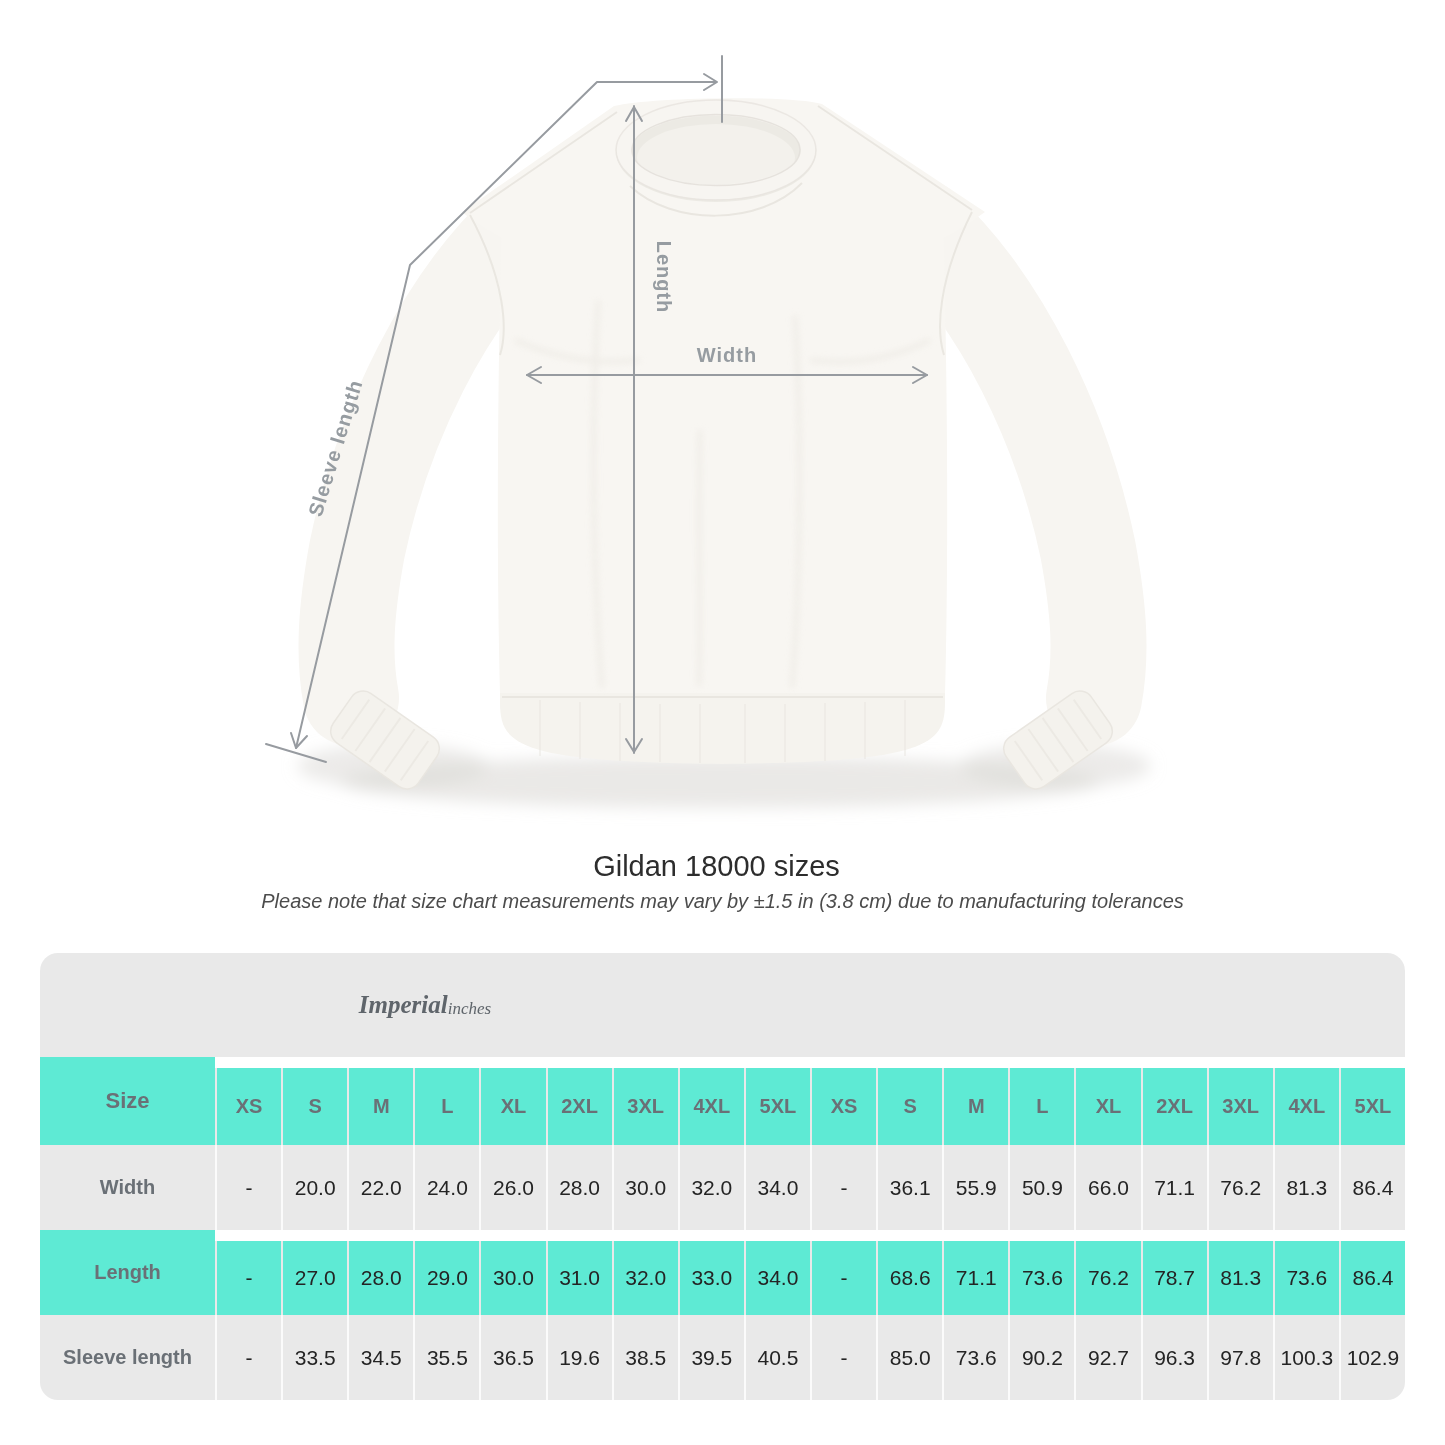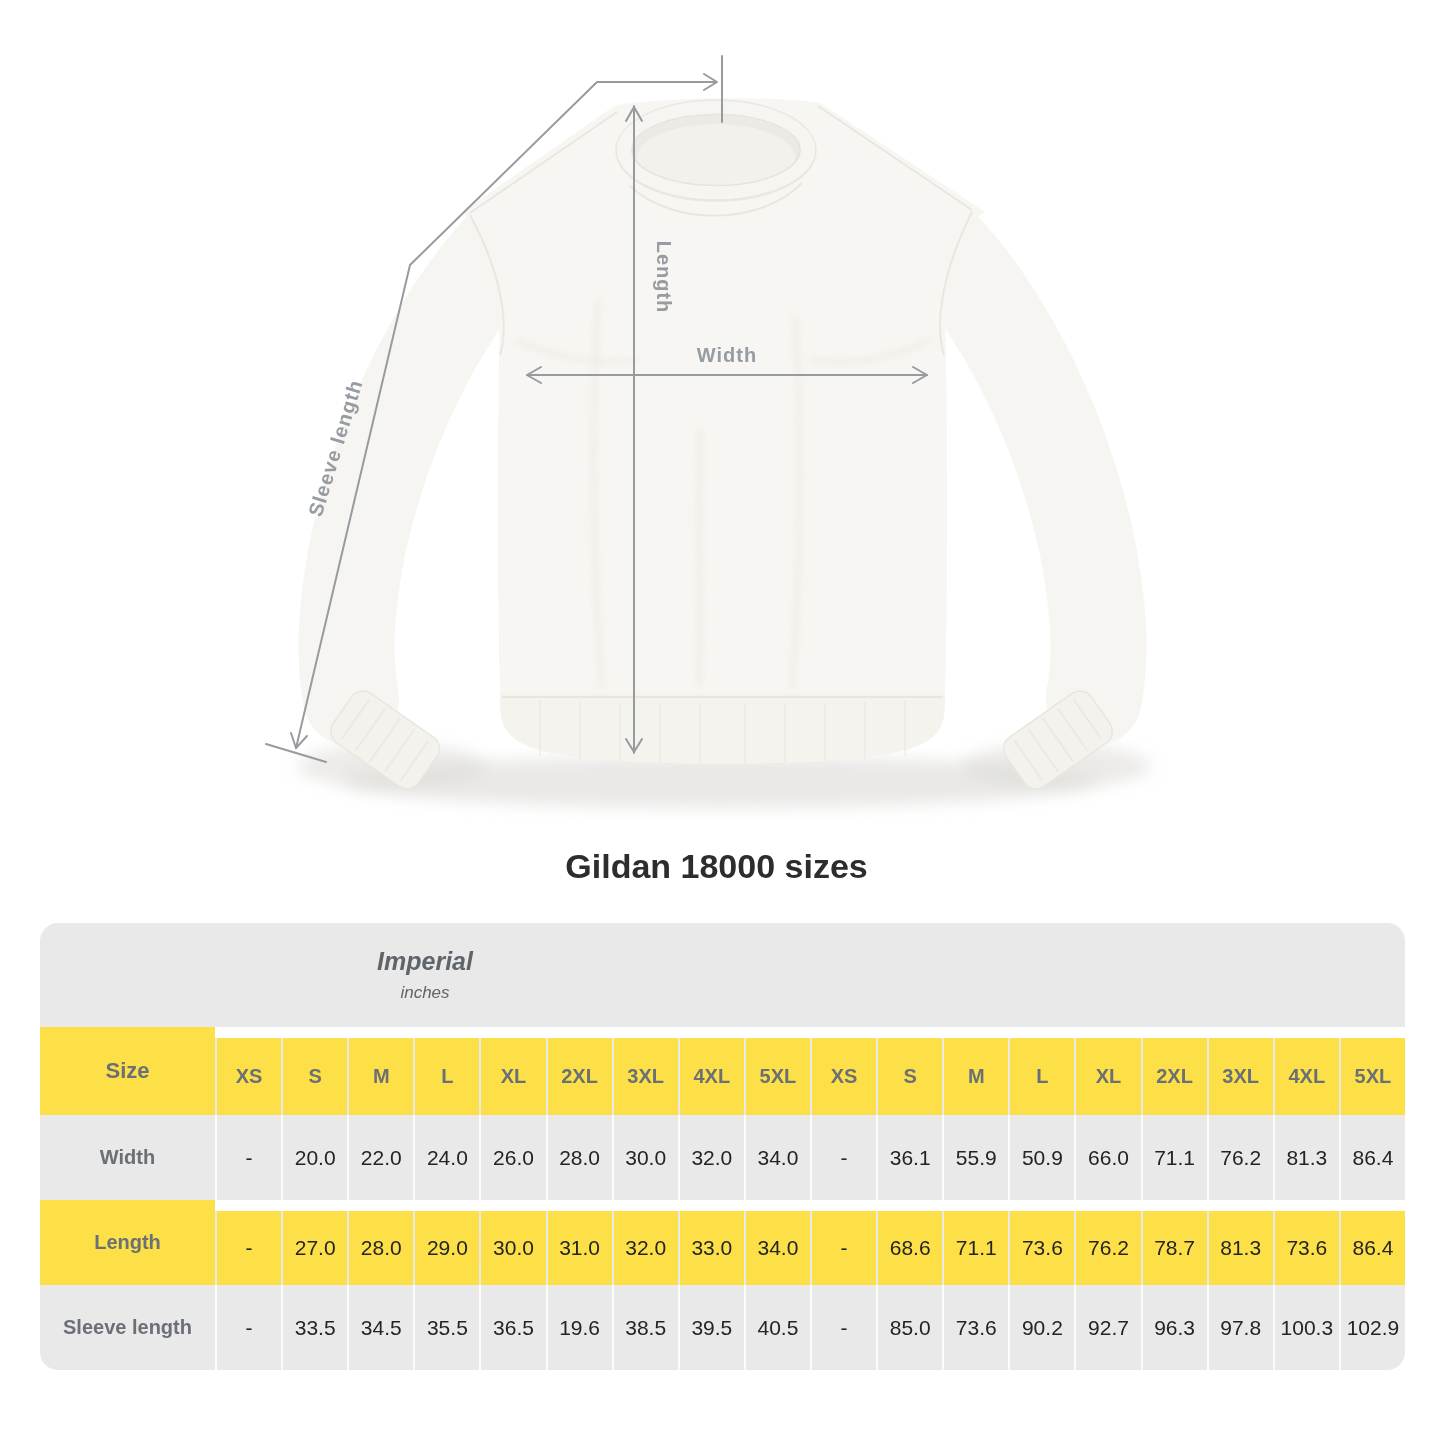--- a/index.html
+++ b/index.html
@@ -3,48 +3,48 @@
 <meta charset="utf-8">
 <style>
   html,body{margin:0;padding:0;background:#ffffff;}
   .stage{
     width:1445px;height:1445px;margin:0 auto;position:relative;
     font-family:"Liberation Sans", sans-serif;background:#ffffff;overflow:hidden;
   }
   .diagram{width:1445px;height:845px;position:relative;}
   .page-title{
     margin:2px 12px 0 0;text-align:center;
-    font-size:34px;font-weight:bold;color:var(--title_text,#2d2d2d);
+    font-size:29px;font-weight:normal;color:var(--title_text,#2d2d2d);
     line-height:38px;
   }
   .subtitle{
     margin:2px 0 0 0;text-align:center;font-style:italic;
     font-size:20px;color:var(--subtitle_text,#4c4c4c);line-height:28px;
   }
   .size-table{margin:38px 40px 0 40px;}
   .band{
     display:grid;grid-template-columns:175px repeat(18,1fr);
     height:104px;background:var(--band_bg,#e9e9e9);
     border-radius:18px 18px 0 0;
   }
-  .band-half{display:flex;flex-direction:column;align-items:center;justify-content:center;}
+  .band-half{display:flex;flex-direction:row;align-items:center;justify-content:center;font-family:Liberation Serif, serif;}
   .band-left{grid-column:1/11;}
   .band-right{grid-column:11/20;}
   .band-title{font-size:25px;font-weight:bold;font-style:italic;color:var(--header_text,#5f656b);}
   .band-unit{font-size:17px;font-style:italic;color:var(--header_text,#5f656b);margin-top:7px;}
   .grid{
     display:grid;grid-template-columns:175px repeat(18,1fr);
     grid-template-rows:88px 85px 85px 85px;
   }
   .cell{
     display:flex;align-items:center;justify-content:center;
     border-left:2px solid transparent;
   }
   .cell.c0{border-left:none;}
-  .cell.white{background:#fde047;}
+  .cell.white{background:#5eead4;}
   .cell.gray{background:var(--stripe_bg,#e9e9e9);}
   .cell.white:not(.c0){border-left-color:#e9e9e9;margin-top:11px;}
   .cell.gray:not(.c0){border-left-color:#fbfbfb;}
   .cell.head{font-size:20px;font-weight:bold;color:var(--label_text,#6a7076);}
   .cell.sizehead{font-size:22px;}
   .cell.rowlabel{font-size:20px;font-weight:bold;color:var(--label_text,#6a7076);}
   .cell.val{font-size:21px;color:var(--value_text,#242424);}
   .cell.bl{border-bottom-left-radius:18px;}
   .cell.br{border-bottom-right-radius:18px;}
   svg text.mlabel{
@@ -170,20 +170,21 @@
         </g>
       </g>
 
       <text class="mlabel" transform="translate(657,277) rotate(90)" text-anchor="middle">Length</text>
       <text class="mlabel" x="727" y="362" text-anchor="middle">Width</text>
       <text class="mlabel" transform="translate(342,450) rotate(-73)" text-anchor="middle">Sleeve length</text>
     </svg>
   </div>
 
   <h1 class="page-title">Gildan 18000 sizes</h1>
+  <p class="subtitle">Please note that size chart measurements may vary by ±1.5 in (3.8 cm) due to manufacturing tolerances</p>
 
   <div class="size-table">
     <div class="band">
       <div class="band-half band-left">
         <div class="band-title">Imperial</div>
         <div class="band-unit">inches</div>
       </div>
     </div>
     <div class="grid" id="grid">
         <div class="cell white head sizehead c0">Size</div>

